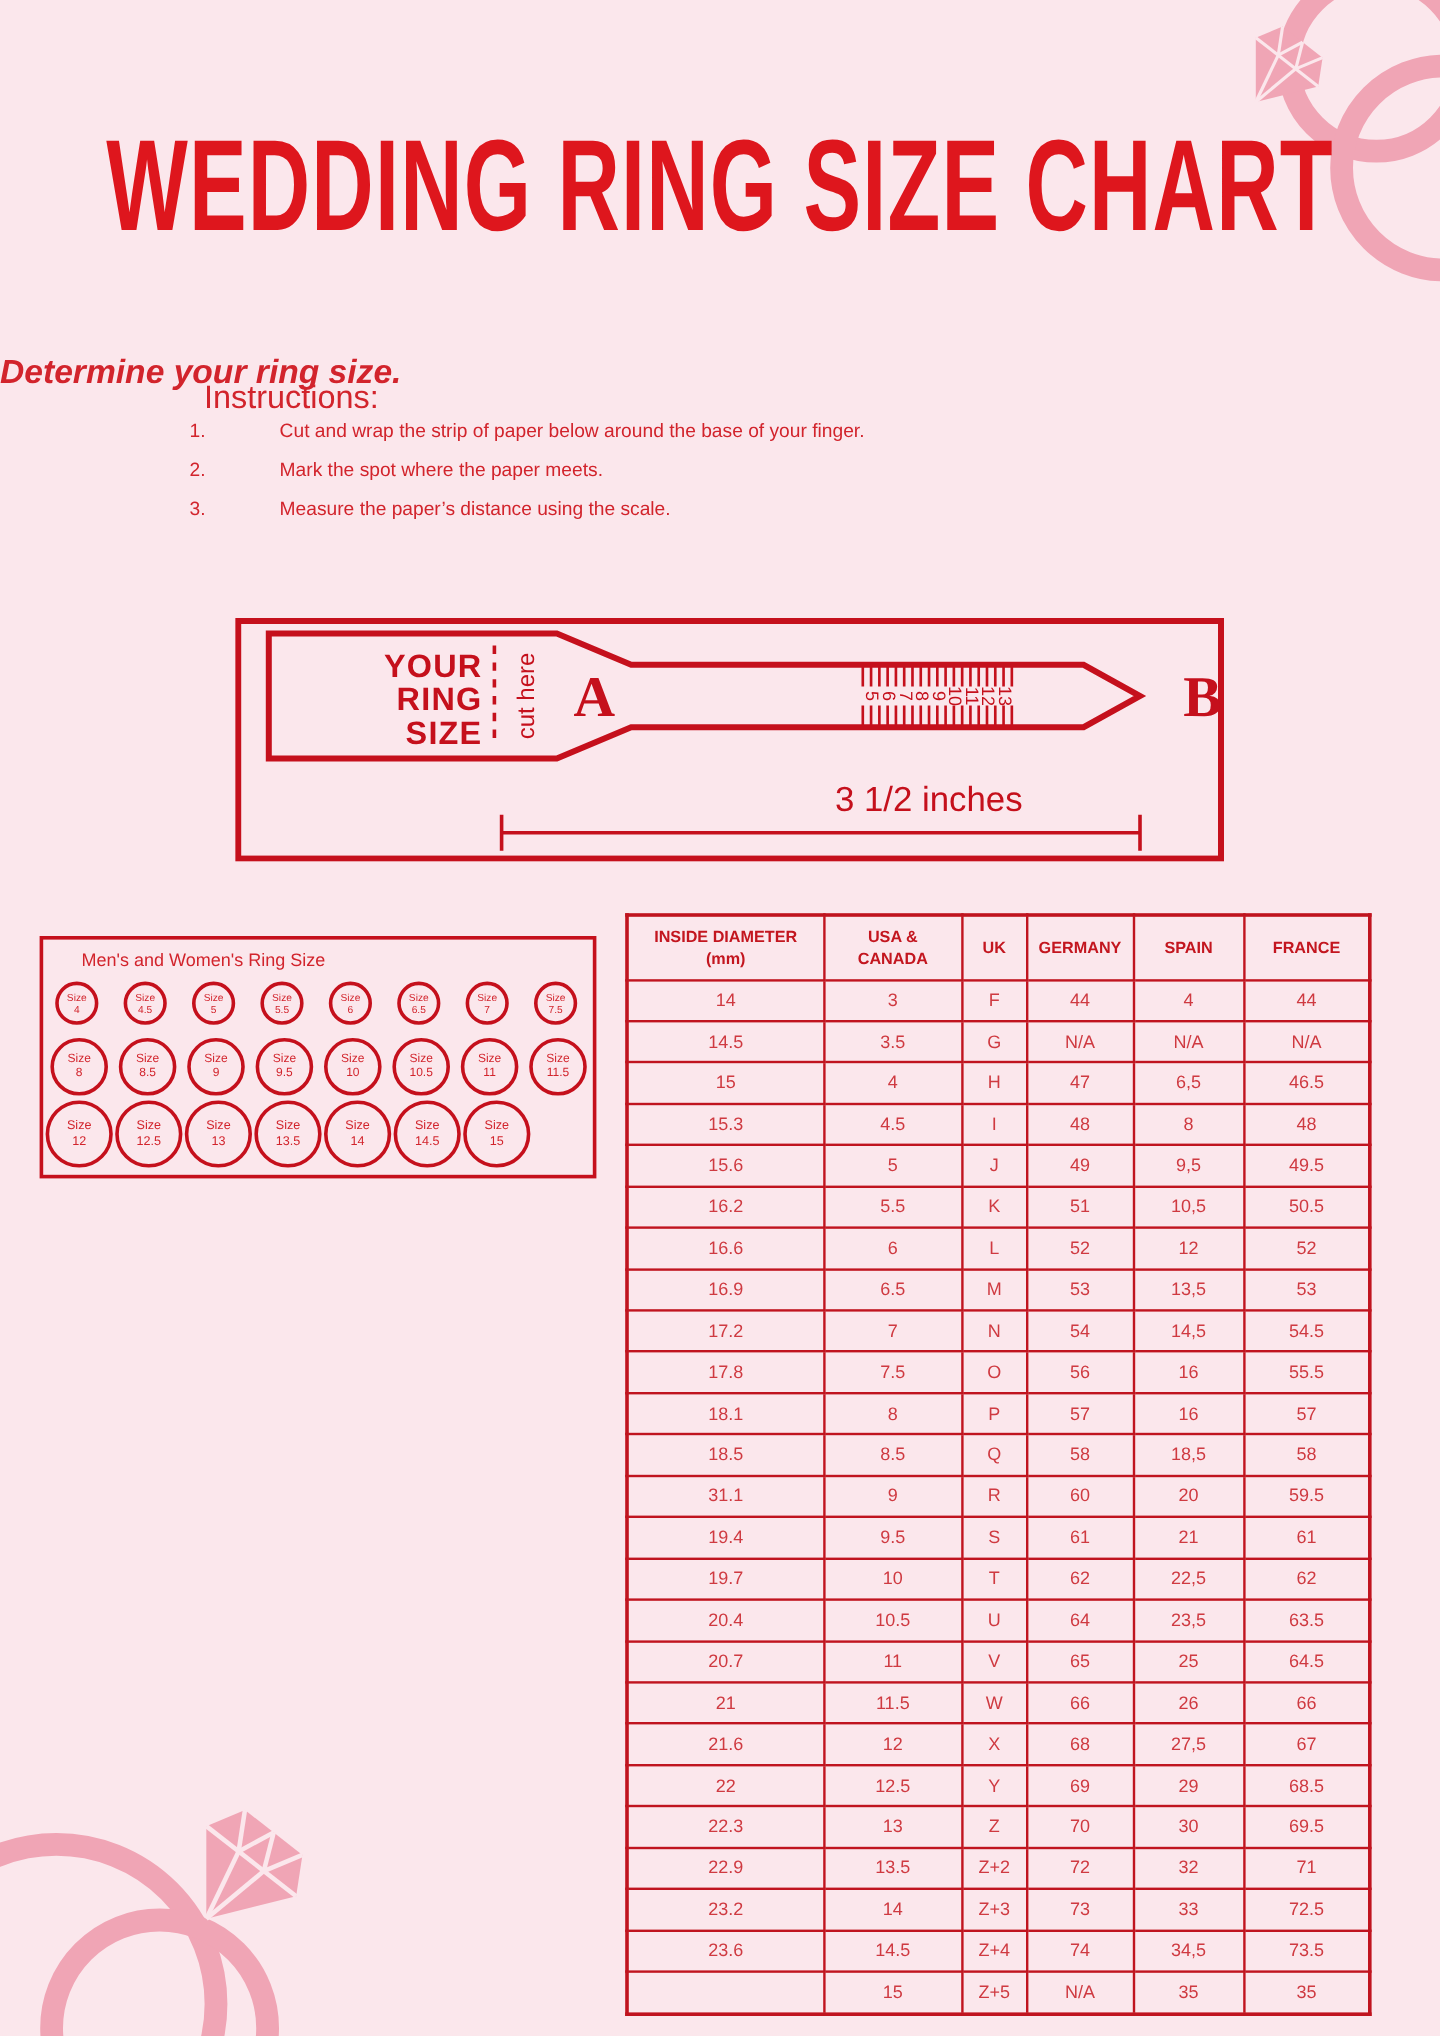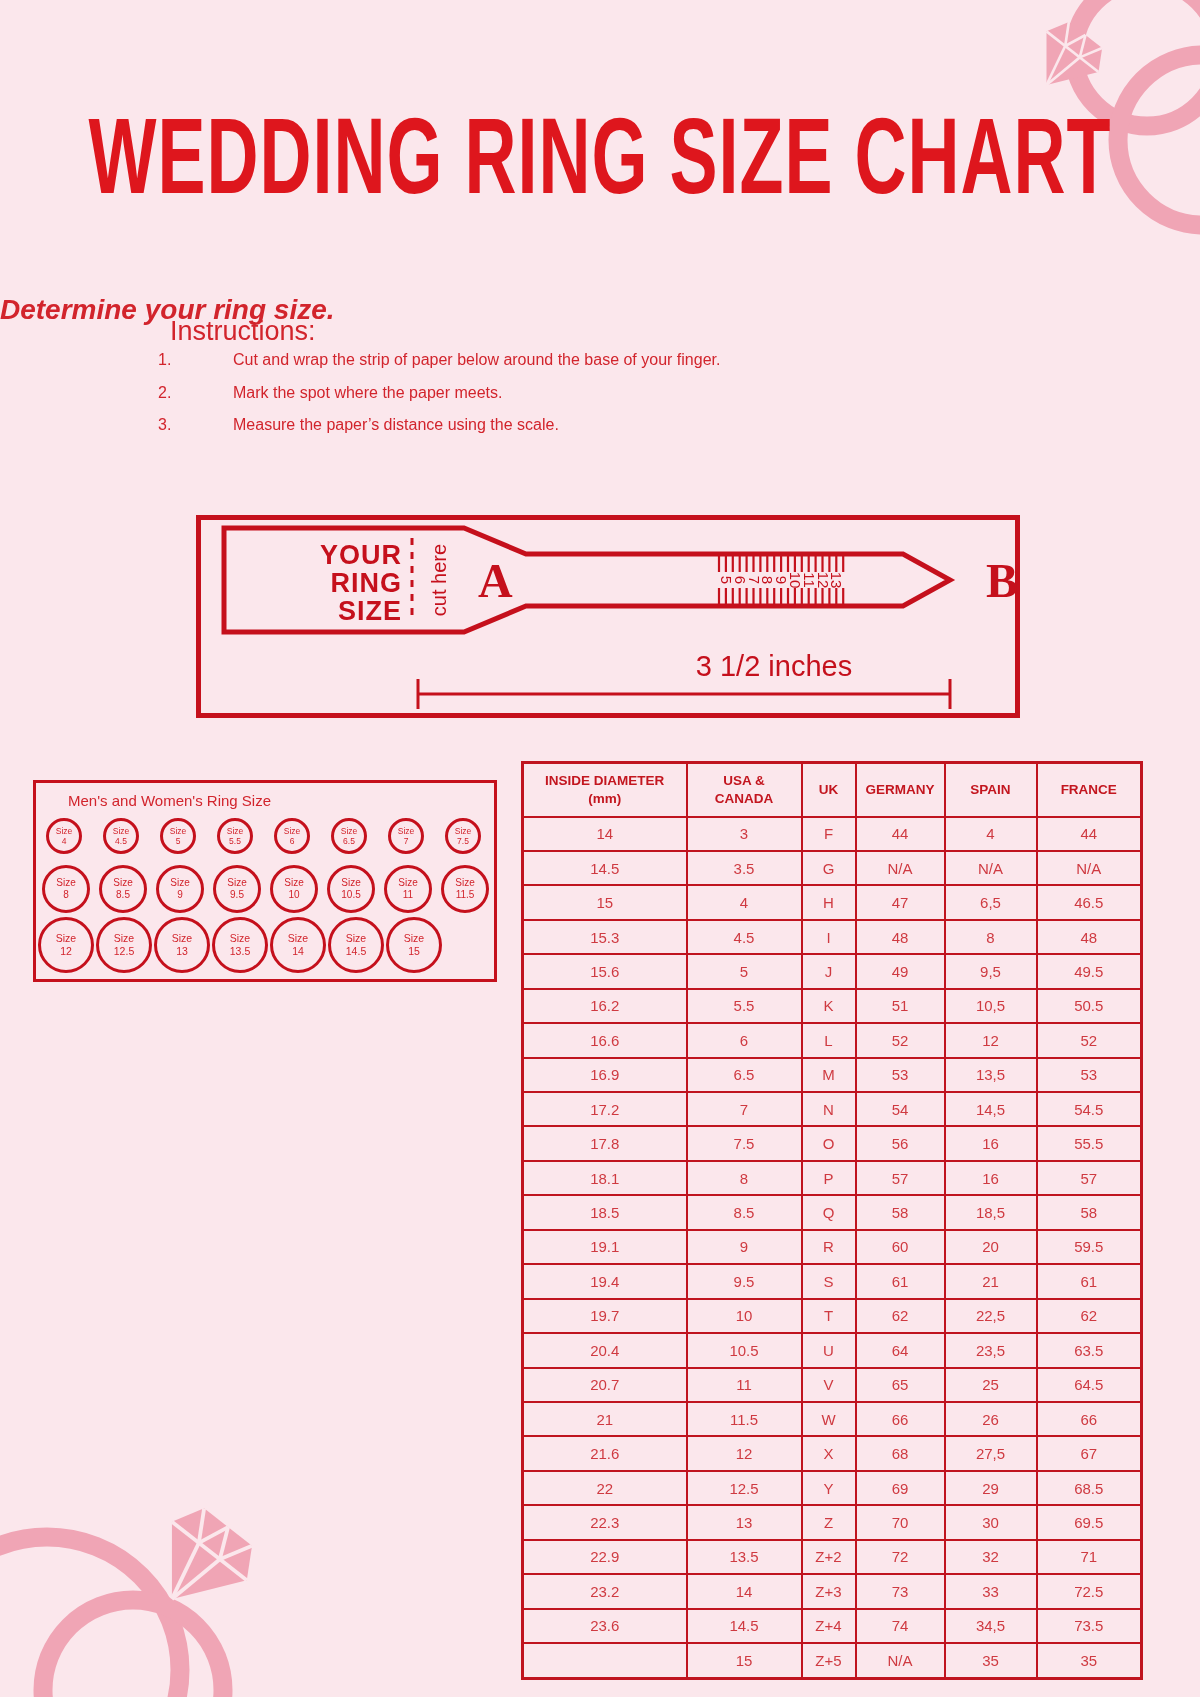--- a/index.html
+++ b/index.html
@@ -382,21 +382,21 @@
         </tr>
         <tr>
           <td>18.5</td>
           <td>8.5</td>
           <td>Q</td>
           <td>58</td>
           <td>18,5</td>
           <td>58</td>
         </tr>
         <tr>
-          <td>19.1</td>
+          <td>31.1</td>
           <td>9</td>
           <td>R</td>
           <td>60</td>
           <td>20</td>
           <td>59.5</td>
         </tr>
         <tr>
           <td>19.4</td>
           <td>9.5</td>
           <td>S</td>

